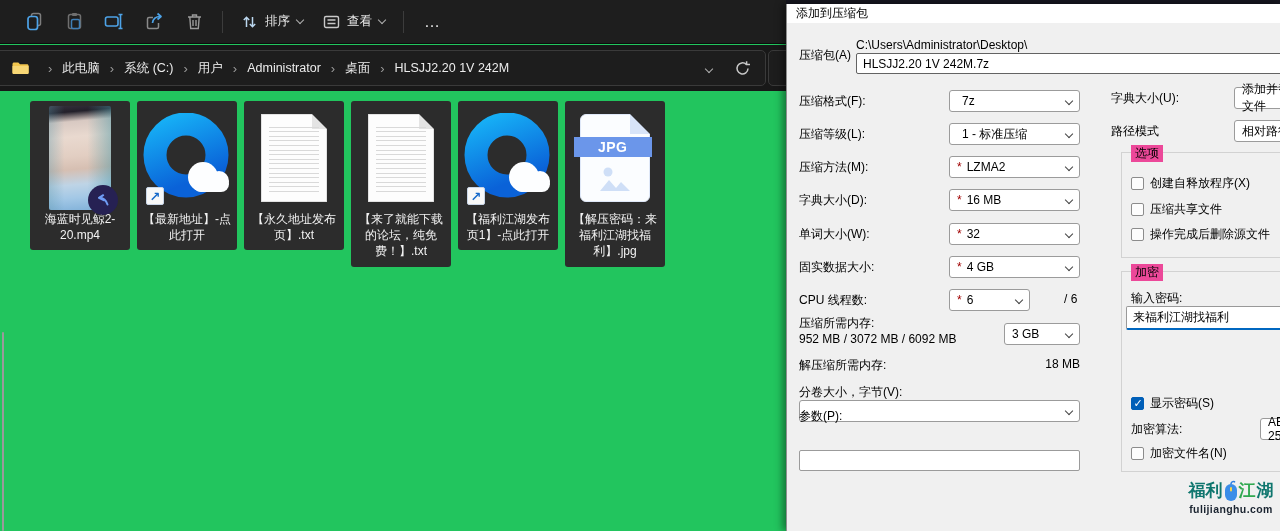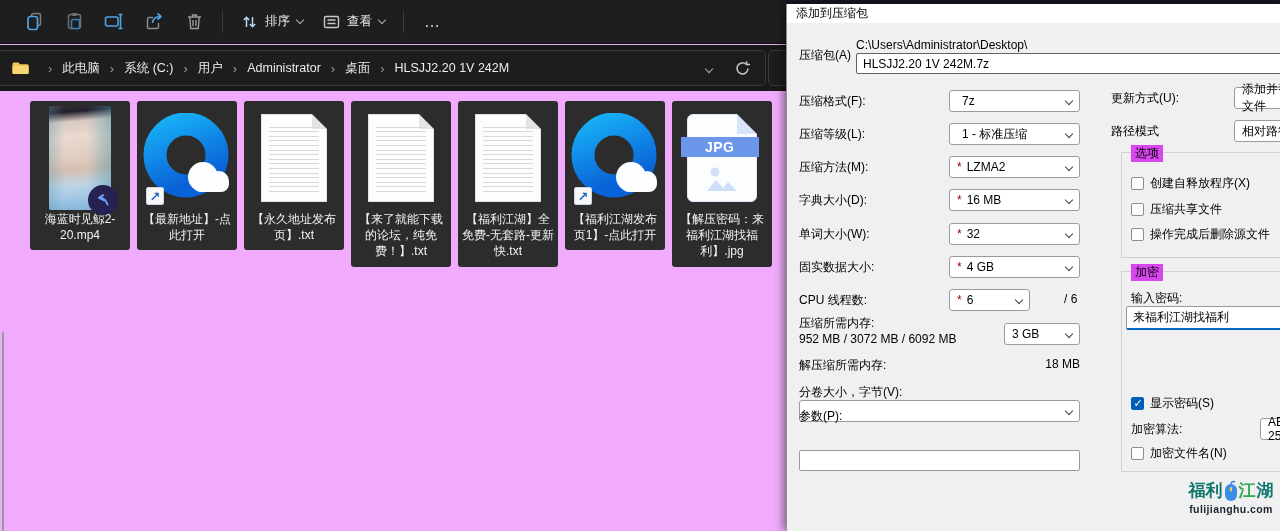--- a/index.html
+++ b/index.html
@@ -1,20 +1,20 @@
 <!DOCTYPE html>
 <html><head>
 <meta charset="utf-8">
 <style>
   * { margin:0; padding:0; box-sizing:border-box; }
   html,body { width:1280px; height:531px; overflow:hidden; }
   body { position:relative; background:#181818; font-family:"Liberation Sans","DejaVu Sans",sans-serif; }
 
   
-  .explorer { position:absolute; left:0; top:0; width:786px; height:531px; background:#f0abfc; }
+  .explorer { position:absolute; left:0; top:0; width:786px; height:531px; background:#22c55e; }
   .toolbar { position:absolute; left:0; top:0; width:100%; height:44px; background:#1e1e1e;
              display:flex; align-items:center; padding-left:14px; border-bottom:1px solid #0c0c0c; }
   .tbtn { width:40px; height:32px; display:flex; align-items:center; justify-content:center; border-radius:4px; }
   .tsep { width:1px; height:22px; background:#3c3c3c; margin:0 8px; }
   .tbtn-label { display:flex; align-items:center; gap:7px; padding:0 10px; height:32px; border-radius:4px;
                 color:#eaeaea; font-size:12.5px; }
   .chev-mini { width:6px; height:6px; border-right:1.3px solid #b0b0b0; border-bottom:1.3px solid #b0b0b0;
                transform:rotate(45deg); margin-top:-3px; }
   .more-dots { color:#e8e8e8; font-size:16px; letter-spacing:2px; padding:0 12px; }
 
@@ -67,21 +67,21 @@
   .titlebar { height:19px; background:#ffffff; display:flex; align-items:center; padding-left:9px; font-size:12px; color:#000; }
   .lbl { position:absolute; font-size:12px; color:#000; white-space:nowrap; }
   .tin { position:absolute; height:21px; background:#fff; border:1px solid #636363; border-radius:2px;
          font-size:12px; font-family:inherit; color:#000; padding:0 6px; outline:none; }
   .dd { position:absolute; height:22px; background:#fff; border:1px solid #9b9b9b; border-radius:3px;
         display:flex; align-items:center; padding:0 20px 0 7px; font-size:12px; color:#000; }
   .dd .chev { position:absolute; right:7px; top:7px; width:6px; height:6px;
         border-right:1.4px solid #444; border-bottom:1.4px solid #444; transform:rotate(45deg); }
   .star { color:#a00000; margin-right:5px; }
   .grp { position:absolute; border:1px solid #d2d2d2; }
-  .grp-title { position:absolute; top:-8px; left:9px; background:#d946ef; padding:0 4px; font-size:12px; }
+  .grp-title { position:absolute; top:-8px; left:9px; background:#ec4899; padding:0 4px; font-size:12px; }
   .cbrow { position:absolute; display:flex; align-items:center; font-size:12px; white-space:nowrap; }
   .cb { width:13px; height:13px; border:1px solid #8c8c8c; border-radius:2px; background:#fdfdfd;
         margin-right:6px; flex:0 0 auto; position:relative; }
   .cb.checked { background:#005fb8; border-color:#005fb8; }
   .cb.checked::after { content:"✓"; position:absolute; left:1.5px; top:-1px; color:#fff; font-size:11px; }
   .pwd { position:absolute; height:24px; background:#fff; border:1px solid #999; border-bottom:2px solid #0067c0;
          border-radius:2px; font-size:12px; font-family:inherit; padding:0 6px; color:#000; outline:none; }
 
   .sitelogo { position:absolute; left:394px; top:476px; width:100px; text-align:center; }
   .sitelogo .l1 { font-weight:bold; font-size:17px; line-height:1.1; display:flex; align-items:center; justify-content:center; gap:1px; }
@@ -221,28 +221,20 @@
 
     <div class="tile">
       <div class="iconbox">
         <div class="doc-icon">
             <div class="doc-lines"></div>
           </div>
       </div>
       <div class="caption">【来了就能下载的论坛，纯免费！】.txt</div>
     </div>
 
-    <div class="tile">
-      <div class="iconbox">
-        <div class="doc-icon">
-            <div class="doc-lines"></div>
-          </div>
-      </div>
-      <div class="caption">【福利江湖】全免费-无套路-更新快.txt</div>
-    </div>
 
     <div class="tile">
       <div class="iconbox">
         <svg width="92" height="90" viewBox="0 0 92 90">
           <circle cx="45" cy="42" r="31" fill="none" stroke="url(#qqg)" stroke-width="23"></circle>
           <circle cx="62" cy="64" r="15" fill="#fdfeff"></circle>
           <circle cx="78" cy="68" r="10" fill="#fdfeff"></circle>
           <rect x="52" y="63" width="36" height="16" rx="8" fill="#fdfeff"></rect>
         </svg>
         <div class="qq-shortcut-badge">↗</div>
@@ -339,21 +331,21 @@
 
   <span class="lbl" style="left:12px;top:380px">分卷大小，字节(V):</span>
   <div class="dd" style="left:12px;top:396px;width:281px">
     <span></span>
       <span class="chev"></span>
   </div>
 
   <span class="lbl" style="left:12px;top:404px">参数(P):</span>
   <input class="tin" style="left: 12px; top: 446px; width: 281px; border-color: rgb(155, 155, 155);" value="">
 
-  <span class="lbl" style="left:324px;top:86px">更新方式(U):</span>
+  <span class="lbl" style="left:324px;top:86px">字典大小(U):</span>
   <div class="dd" style="left:447px;top:83px;width:90px">
     <span>添加并替换文件</span>
   </div>
 
   <span class="lbl" style="left:324px;top:119px">路径模式</span>
   <div class="dd" style="left:447px;top:116px;width:90px">
     <span>相对路径</span>
   </div>
 
   <div class="grp" style="left:334px;top:148px;width:175px;height:106px">

